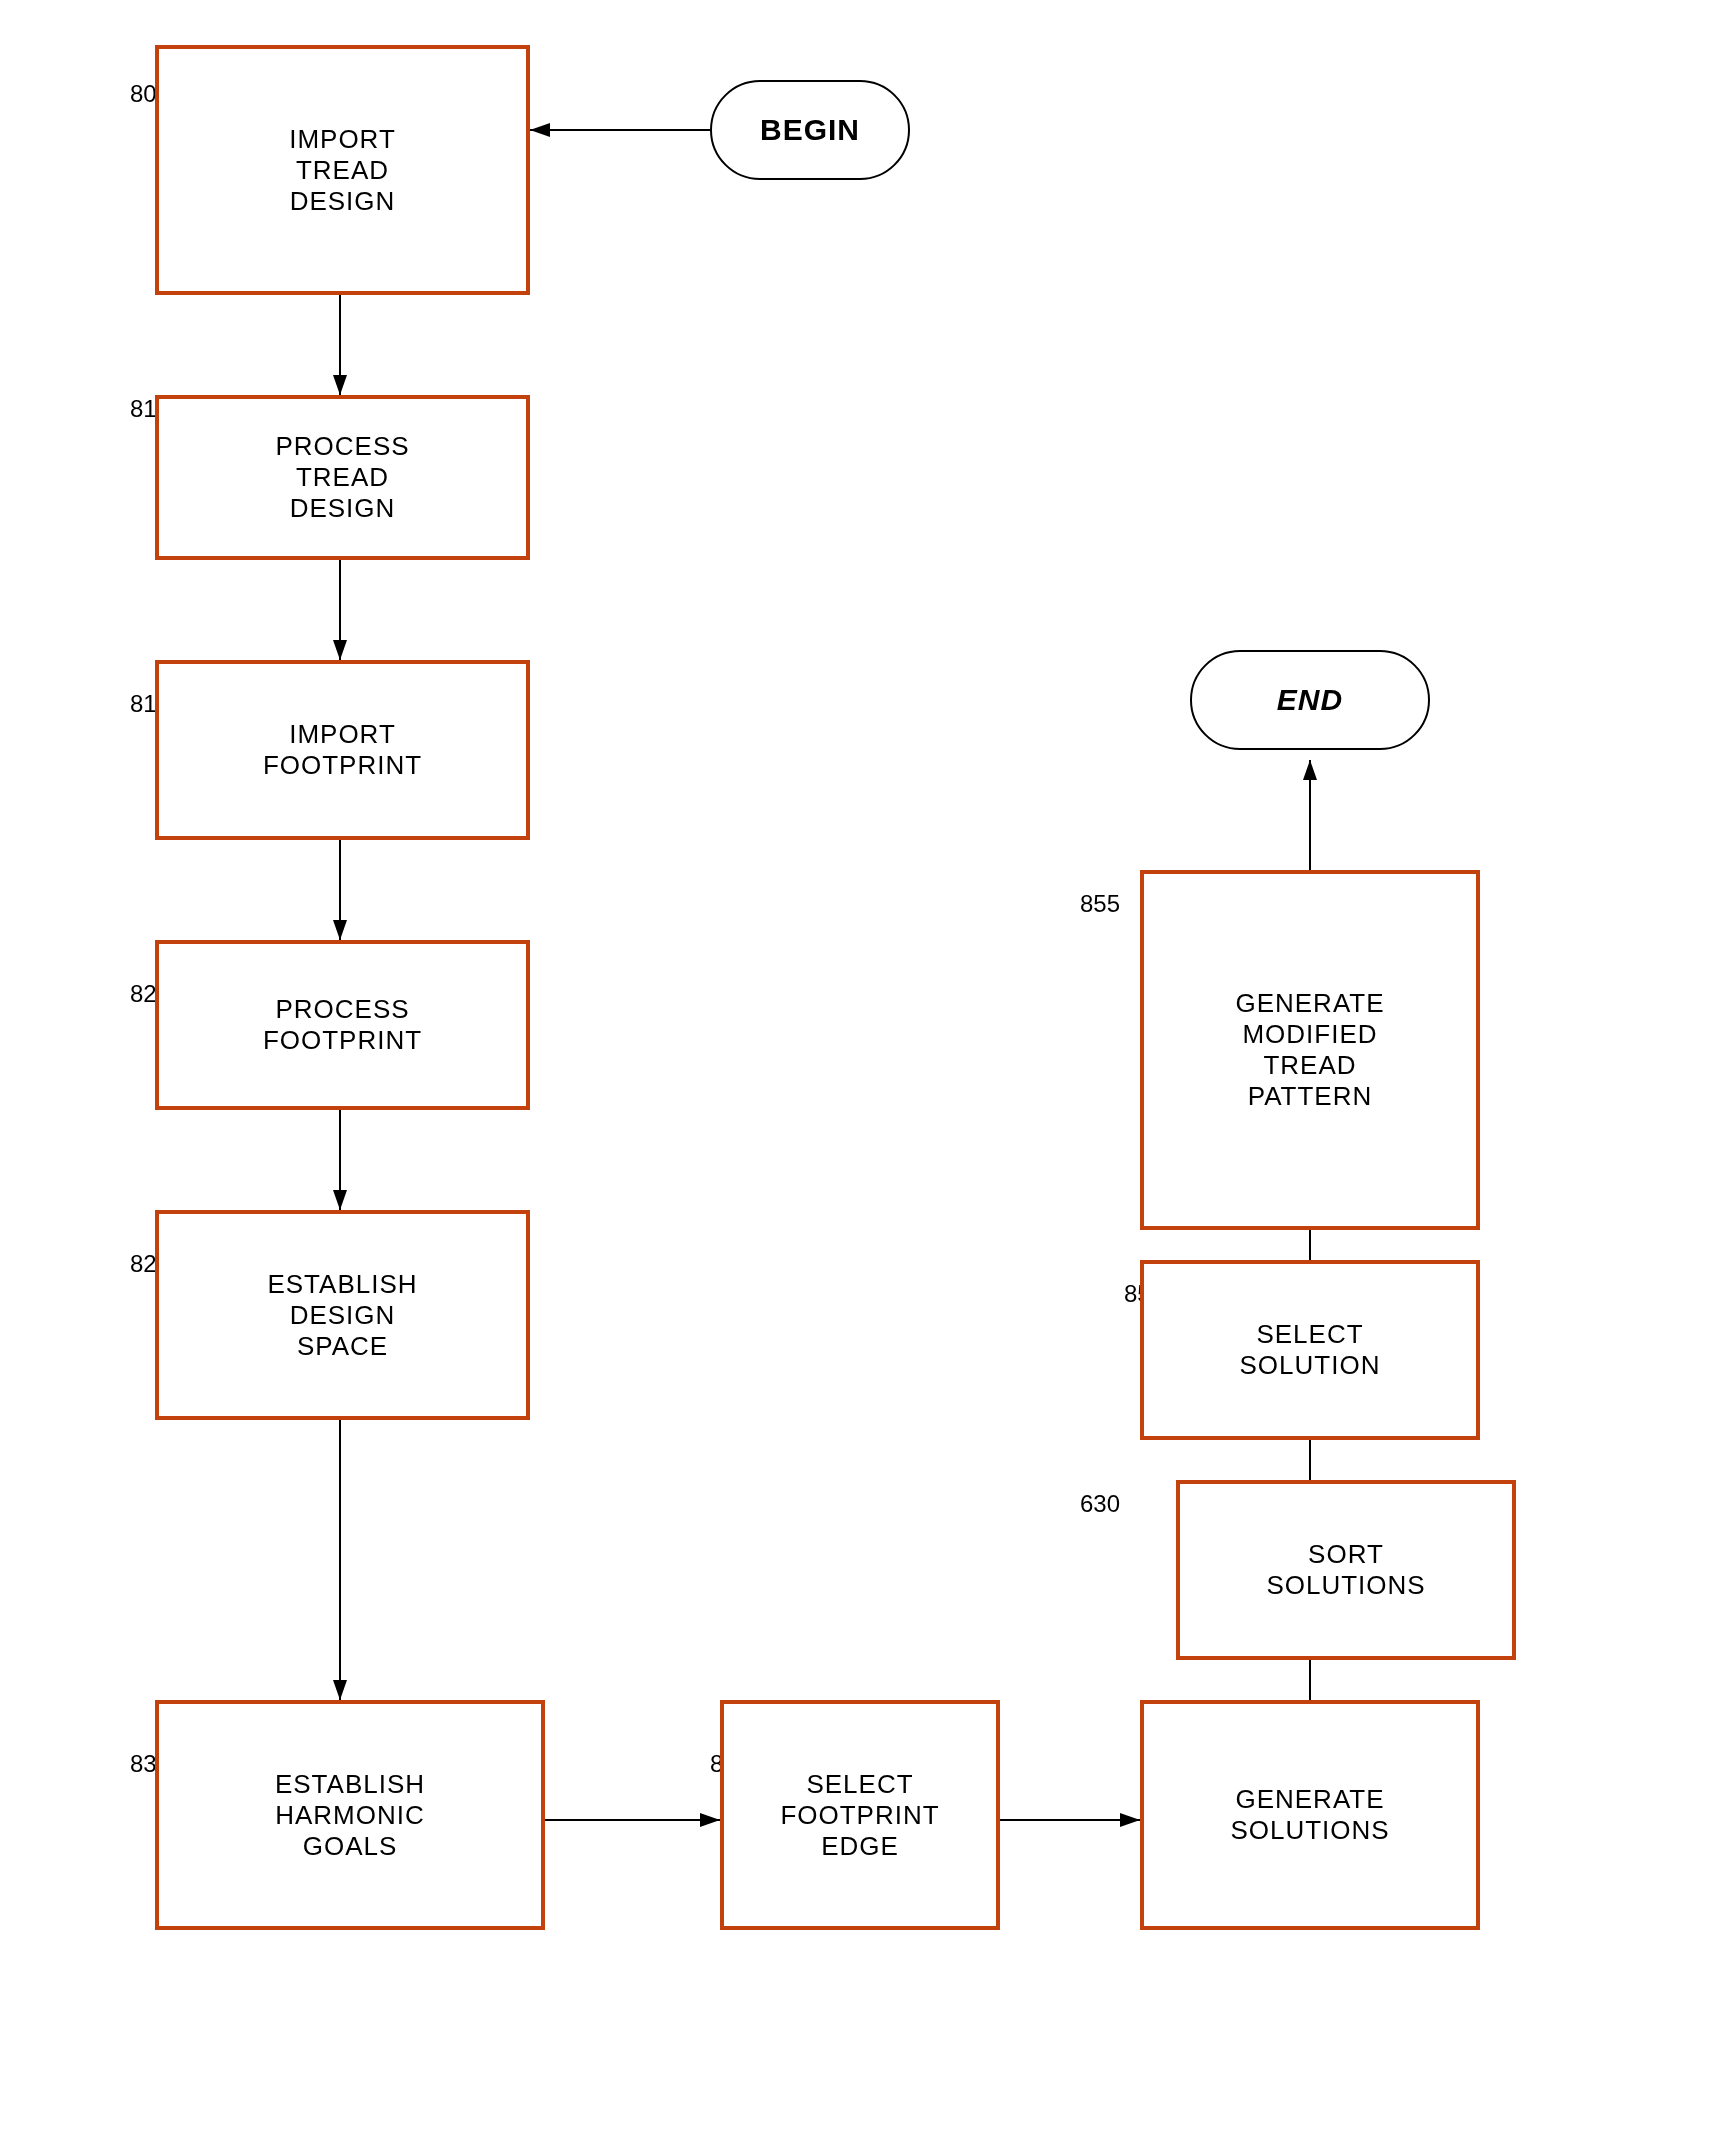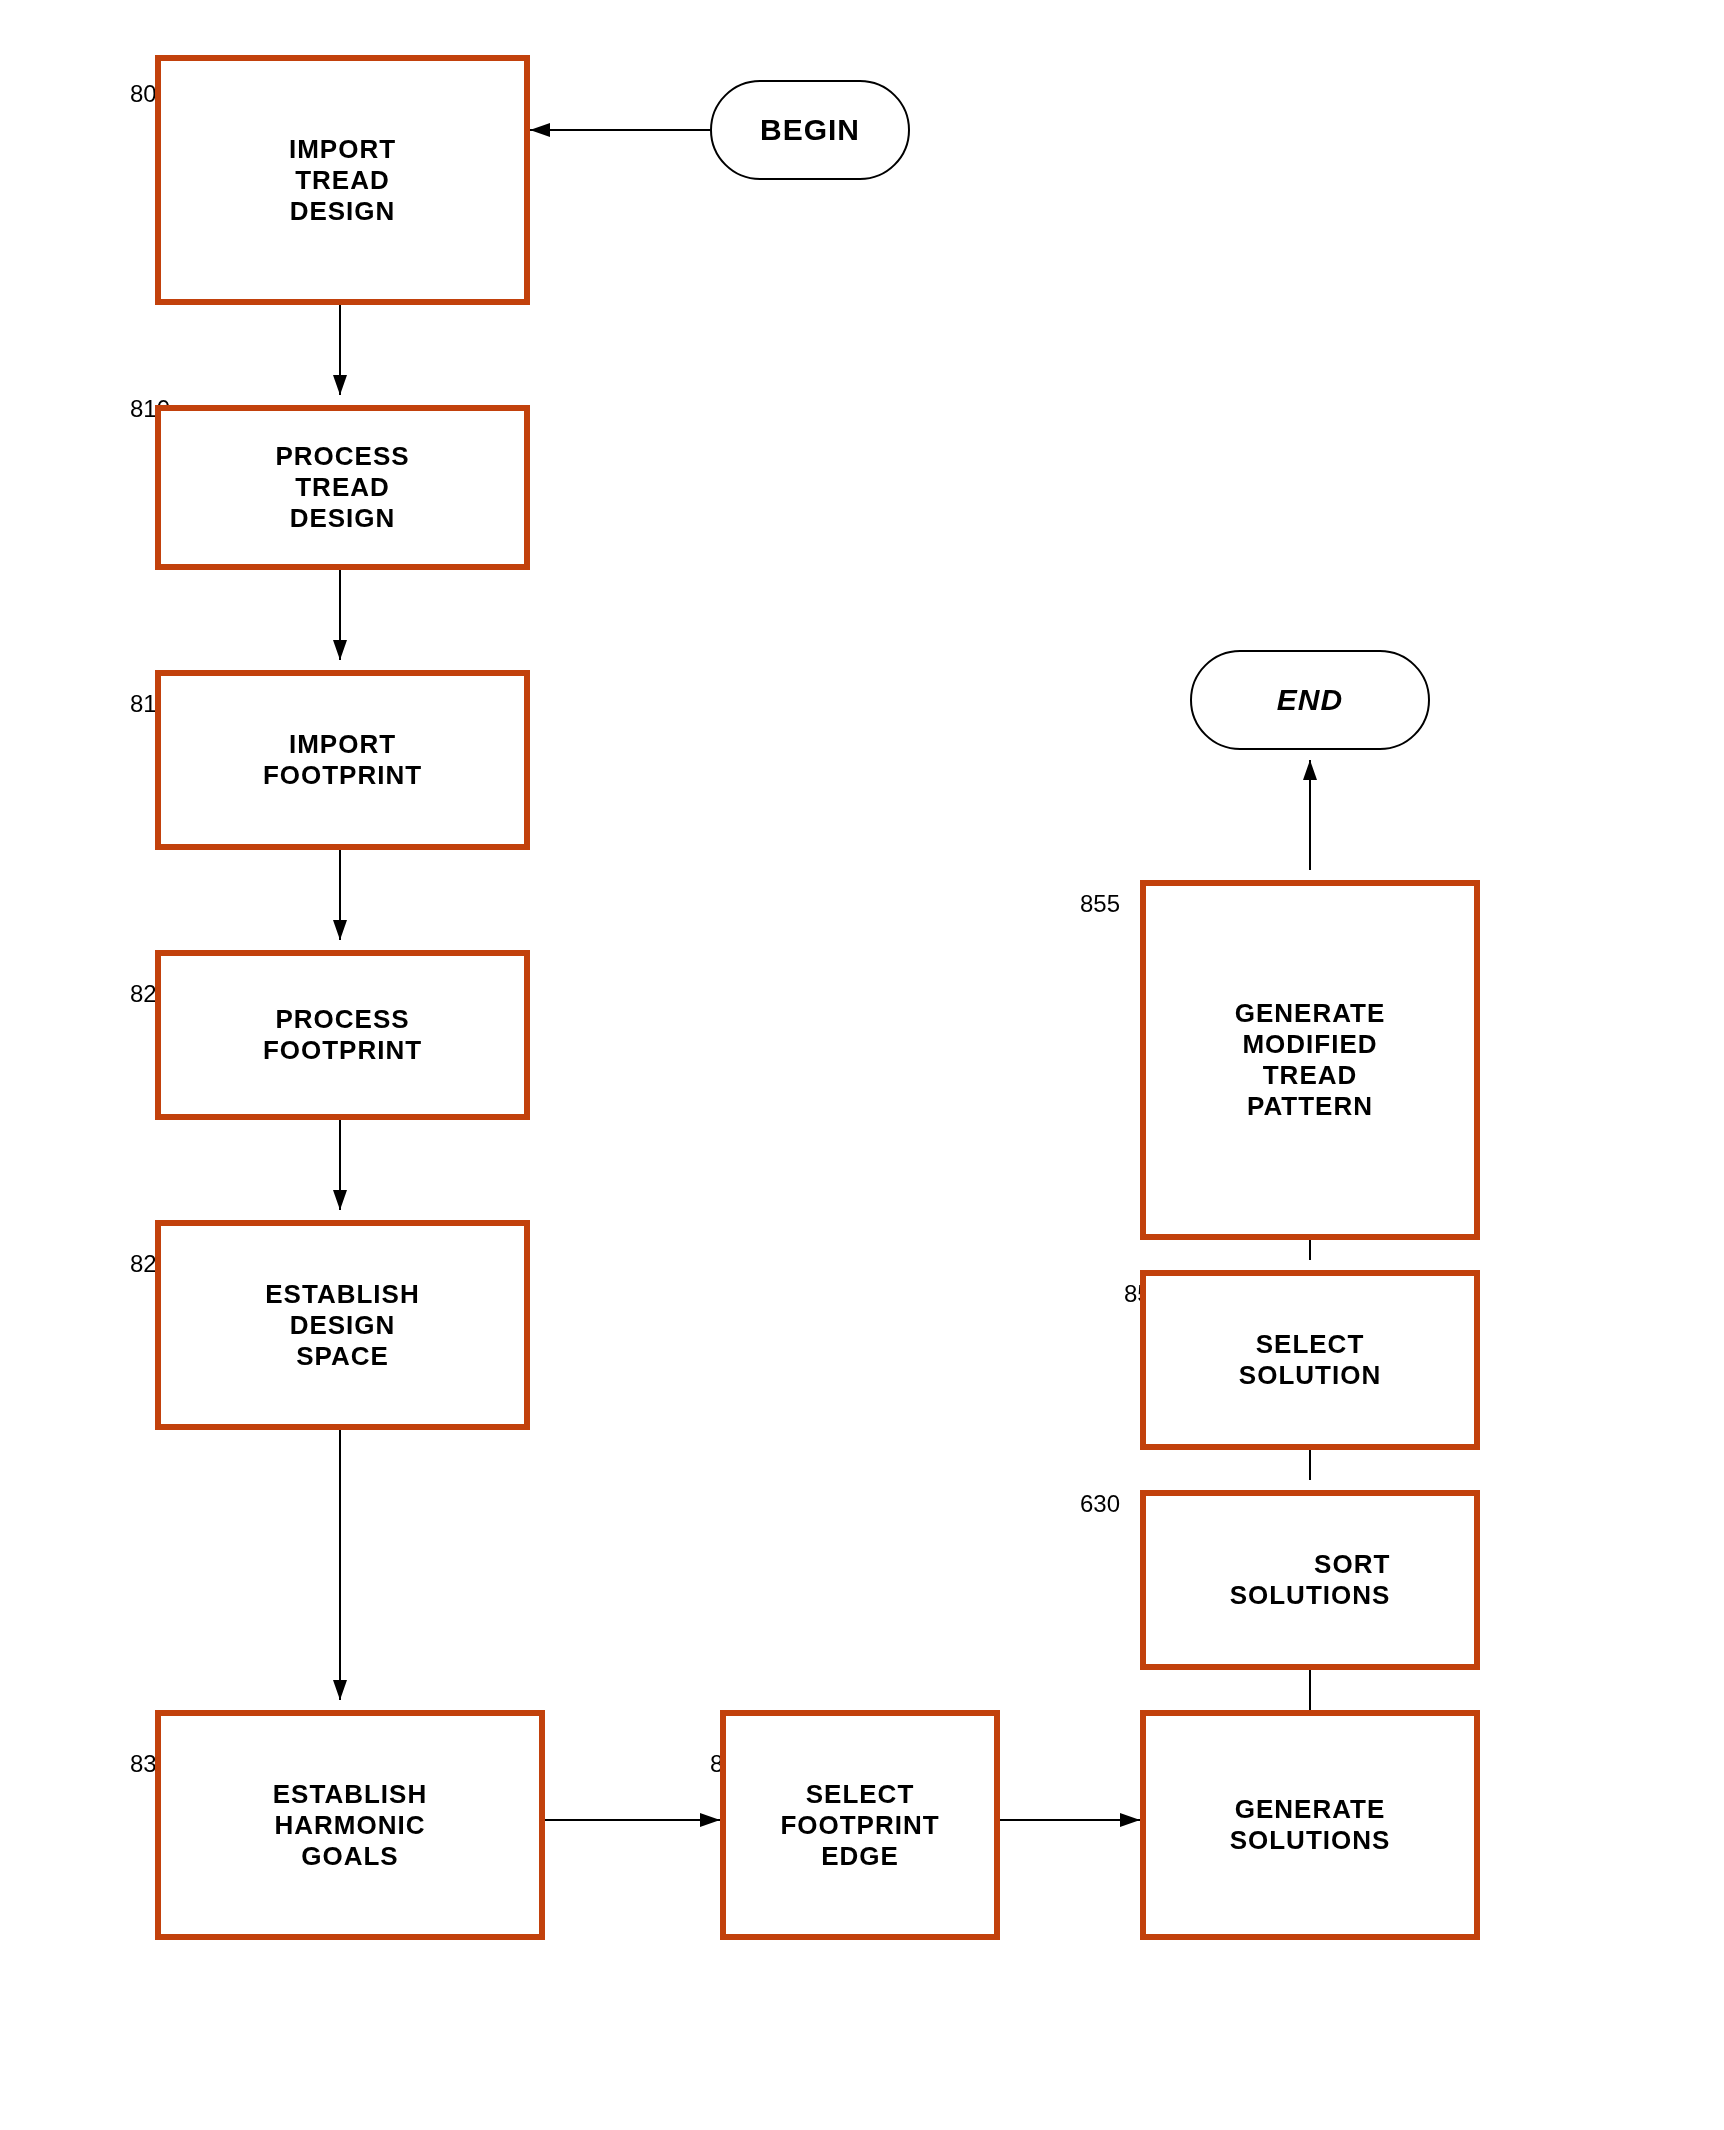--- a/index.html
+++ b/index.html
@@ -14,31 +14,30 @@
 
     .diagram-container {
       position: relative;
       width: 1724px;
       height: 2130px;
     }
 
     
     .flow-box {
       position: absolute;
-      border: 6px solid #c2410c;
+      border: 4px solid #c2410c;
       background: #fff;
       display: flex;
       align-items: center;
       justify-content: center;
       text-align: center;
       font-size: 26px;
-      font-weight: bold;
+      font-weight: normal;
       font-family: Arial, sans-serif;
       letter-spacing: 1px;
-      margin-top: 10px;
     }
 
     .flow-oval {
       position: absolute;
       border: 2px solid #000;
       background: #fff;
       border-radius: 50px;
       display: flex;
       align-items: center;
       justify-content: center;
@@ -184,21 +183,21 @@
 
   <div class="flow-box" style="left: 1140px; top: 1700px; width: 340px; height: 230px; white-space: pre-line;">
     <span>GENERATE
 SOLUTIONS</span>
   </div>
 
   <div class="step-label" style="left: 1080px; top: 1490px;">
     <span>630</span>
   </div>
 
-  <div class="flow-box" style="left: 1140px; top: 1480px; width: 340px; height: 180px; white-space: pre-line; text-align: right;">
+  <div class="flow-box" style="left: 1176px; top: 1480px; width: 340px; height: 180px; white-space: pre-line;">
     <span>SORT
 SOLUTIONS</span>
   </div>
 
   <div class="step-label" style="left: 1080px; top: 1280px; margin-left: 44px;">
     <span>850</span>
   </div>
 
   <div class="flow-box" style="left: 1140px; top: 1260px; width: 340px; height: 180px; white-space: pre-line;">
     <span>SELECT

